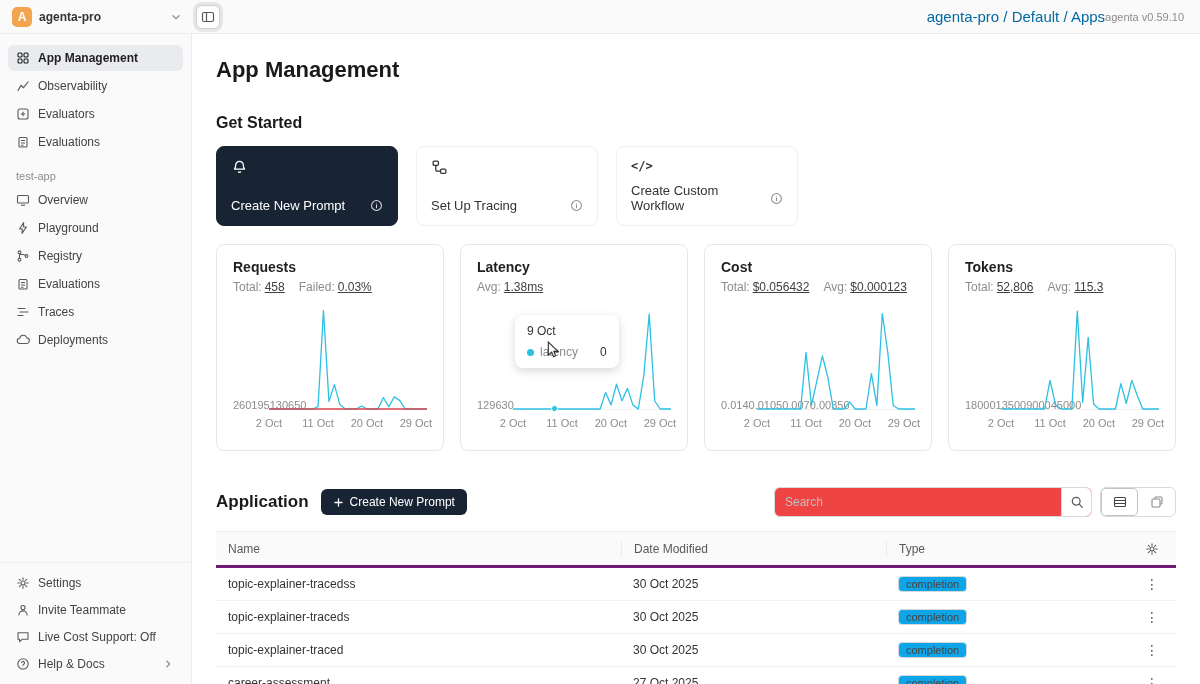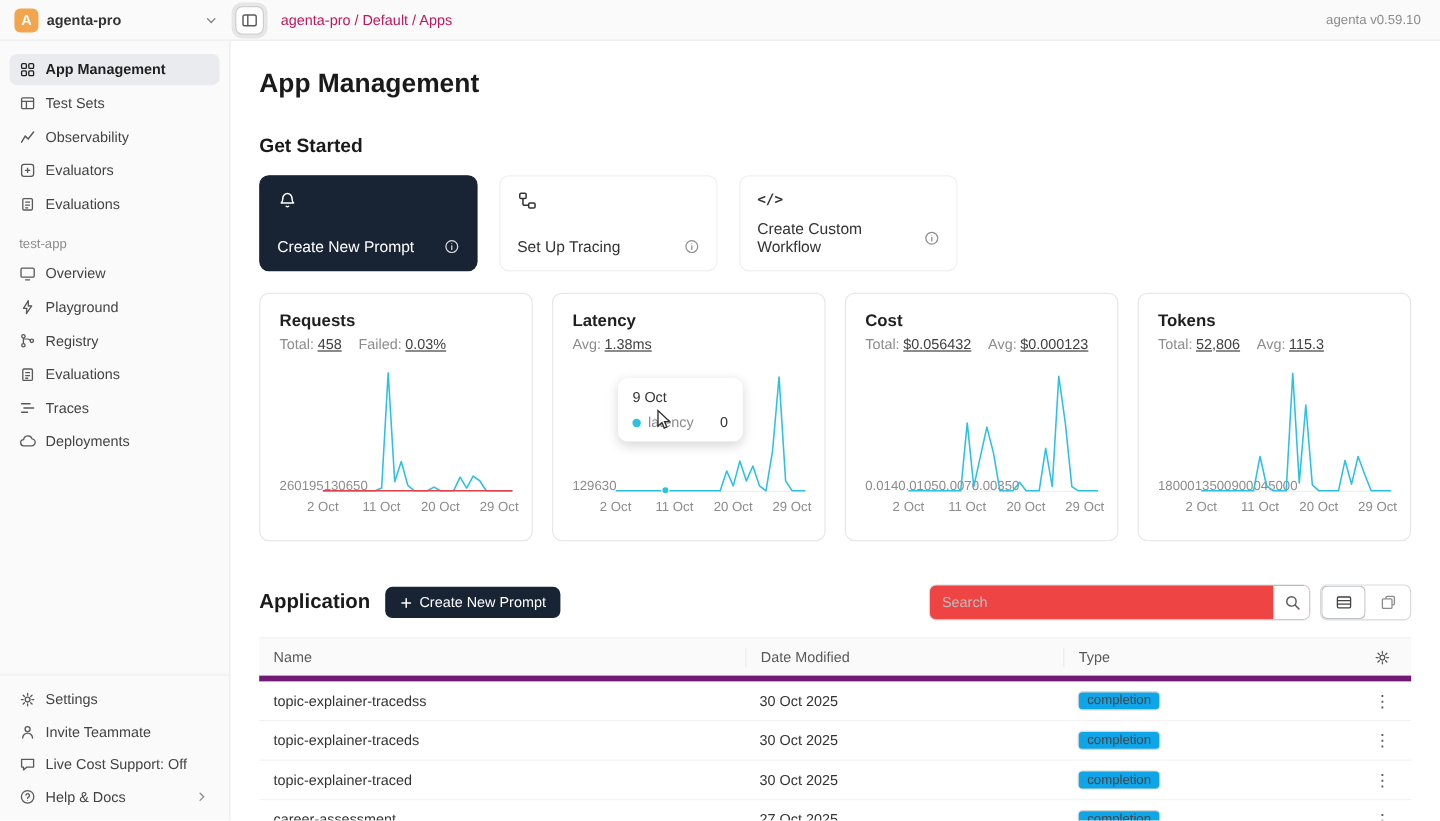--- a/index.html
+++ b/index.html
@@ -14,21 +14,21 @@
   
   .topbar { flex:0 0 34px; background:#fafafa; border-bottom:1px solid #ececec;
     display:flex; align-items:center; }
   .topbar-left { width:192px; flex:0 0 192px; display:flex; align-items:center; gap:7px; padding:0 10px 0 12px; }
   .avatar { width:20px; height:20px; border-radius:5px; background:#F2A54E; color:#fff;
     font-size:12px; font-weight:700; display:flex; align-items:center; justify-content:center; cursor:pointer; }
   .ws-name { font-size:12px; color:#333; flex:1;font-weight:bold; }
   .panel-btn { width:24px; height:24px; border:1px solid #cfcfcf; border-radius:6px; background:#fff;
     display:flex; align-items:center; justify-content:center; cursor:pointer;
     box-shadow:0 0 0 3px #e6e6e6; margin-left:4px; }
-  .breadcrumb { font-size:12px; color:#be185d; margin-left:14px; flex:1; }
+  .breadcrumb { font-size:15px; color:#0369a1; margin-left:14px; flex:1;text-align:right; }
   .version { font-size:11px; color:#8c8c8c; padding-right:16px; }
 
   
   .body { flex:1; display:flex; overflow:hidden; }
   .sidebar { width:192px; flex:0 0 192px; background:#fafafa; border-right:1px solid #ececec;
     display:flex; flex-direction:column; padding:10px 0 6px; }
   .side-item { display:flex; align-items:center; gap:8px; margin:1px 8px; padding:4px 8px;
     border-radius:6px; font-size:12px; color:#434343; cursor:pointer; line-height:18px; }
   .side-item.active { background:#e9ebee; color:#1f1f1f; font-weight:600; }
   .side-item svg, .side-item .glyph { flex:0 0 14px; }
@@ -95,21 +95,21 @@
   .search-btn { width:30px; height:100%; border-left:1px solid #d9d9d9; display:flex;
     align-items:center; justify-content:center; cursor:pointer; background:#fff; }
   .view-toggle { display:flex; border:1px solid #d9d9d9; border-radius:6px; height:30px;
     background:#fff; overflow:hidden; }
   .view-btn { width:37px; display:flex; align-items:center; justify-content:center; cursor:pointer; }
   .view-btn.active { box-shadow:inset 0 0 0 1px #bdc3c9; border-radius:5px; background:#fff; }
 
   
   .table { margin-top:14px; font-size:12px; }
   .thead { display:flex; align-items:center; height:37px; background:#fafafa;
-    border-top:1px solid #f0f0f0; border-bottom:5px solid #701a75; color:#595959; }
+    border-top:1px solid #f0f0f0; border-bottom:3px solid #701a75; color:#595959; }
   .c-name { flex:0 0 405px; padding-left:12px; }
   .c-date { flex:0 0 265px; padding-left:12px; }
   .thead .c-date, .thead .c-type { border-left:1px solid #ececec; height:16px; line-height:16px; }
   .c-type { flex:1; padding-left:12px; }
   .c-gear { flex:0 0 48px; display:flex; justify-content:center; cursor:pointer; }
   .trow { display:flex; align-items:center; height:33px; border-bottom:1px solid #f2f2f2;
     color:#333; cursor:pointer; background:#fff; }
   .tag { display:inline-block; border:1px solid #d9d9d9; background:#0ea5e9; border-radius:4px;
     padding:1px 7px; font-size:11px; color:#444; }
   .kebab { flex:0 0 48px; text-align:center; color:#595959; font-size:14px; cursor:pointer; }
@@ -144,27 +144,20 @@
       <div class="side-item active">
         <svg width="14" height="14" viewBox="0 0 14 14" fill="none" stroke="#1f1f1f" stroke-width="1.1">
             <rect x="2" y="2" width="4" height="4" rx="1"></rect>
             <rect x="8" y="2" width="4" height="4" rx="1"></rect>
             <rect x="2" y="8" width="4" height="4" rx="1"></rect>
             <rect x="8" y="8" width="4" height="4" rx="1"></rect>
           </svg>
         <span class="lbl">App Management</span>
       </div>
       <div class="side-item">
-        <svg width="14" height="14" viewBox="0 0 14 14" fill="none" stroke="#595959" stroke-width="1.1">
-            <rect x="2" y="2.5" width="10" height="9" rx="1"></rect>
-            <path d="M2 5.5h10M6 5.5v6"></path>
-          </svg>
-        <span class="lbl">Test Sets</span>
-      </div>
-      <div class="side-item">
         <svg width="14" height="14" viewBox="0 0 14 14" fill="none" stroke="#595959" stroke-width="1.2" stroke-linecap="round">
             <path d="M2 11.5L5 6.5l2.5 2.2L12 3"></path>
           </svg>
         <span class="lbl">Observability</span>
       </div>
       <div class="side-item">
         <svg width="14" height="14" viewBox="0 0 14 14" fill="none" stroke="#595959" stroke-width="1.1">
             <rect x="2" y="2" width="10" height="10" rx="2"></rect>
             <path d="M4.8 7h4.4M7 4.8v4.4"></path>
           </svg>

